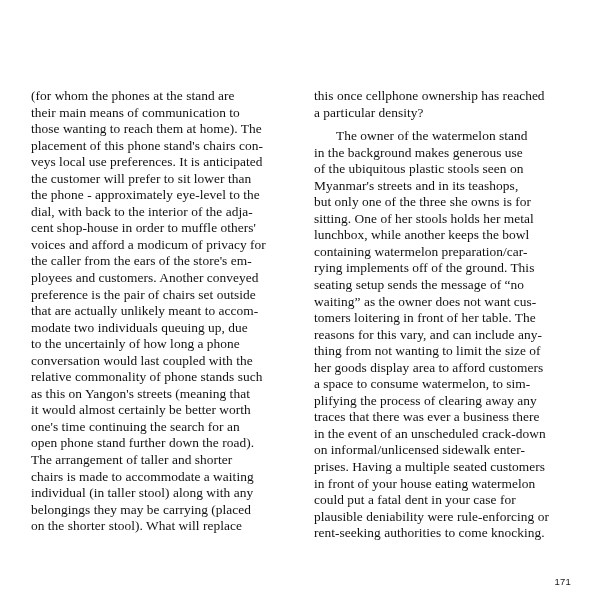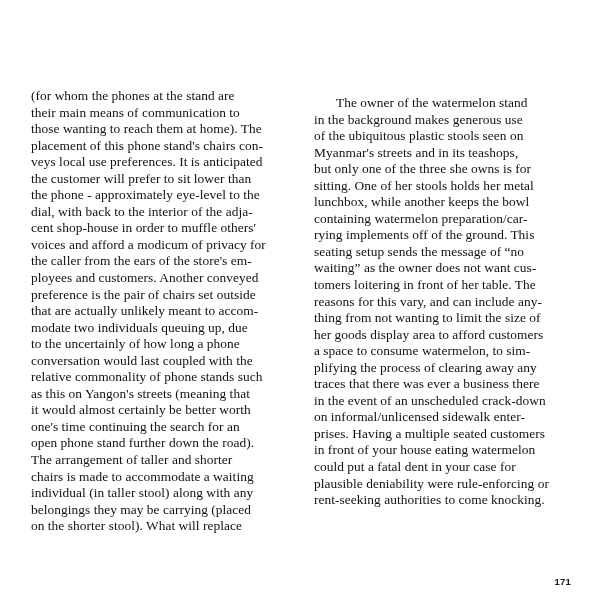--- a/index.html
+++ b/index.html
@@ -53,21 +53,21 @@
     margin-top: 7px;
   }
   .folio {
     position: absolute;
     left: 0;
     top: 576px;
     width: 571px;
     text-align: right;
     font-family: "Liberation Sans", "DejaVu Sans", sans-serif;
     font-size: 9.5px;
-    font-weight: 700;
+    font-weight: 400;
     letter-spacing: 0.02em;
     color: #1a1a1a;
   }
   
   .lines {
     white-space: pre-line;
   }
 </style>
 </head>
 <body>
@@ -100,20 +100,22 @@
 one's time continuing the search for an
 open phone stand further down the road).
 The arrangement of taller and shorter
 chairs is made to accommodate a waiting
 individual (in taller stool) along with any
 belongings they may be carrying (placed
 on the shorter stool). What will replace</p>
     </div>
 
     <div class="col right">
+      <p class="lines">this once cellphone ownership has reached
+a particular density?</p>
       <p class="lines indent">The owner of the watermelon stand
 in the background makes generous use
 of the ubiquitous plastic stools seen on
 Myanmar's streets and in its teashops,
 but only one of the three she owns is for
 sitting. One of her stools holds her metal
 lunchbox, while another keeps the bowl
 containing watermelon preparation/car-
 rying implements off of the ground. This
 seating setup sends the message of “no

